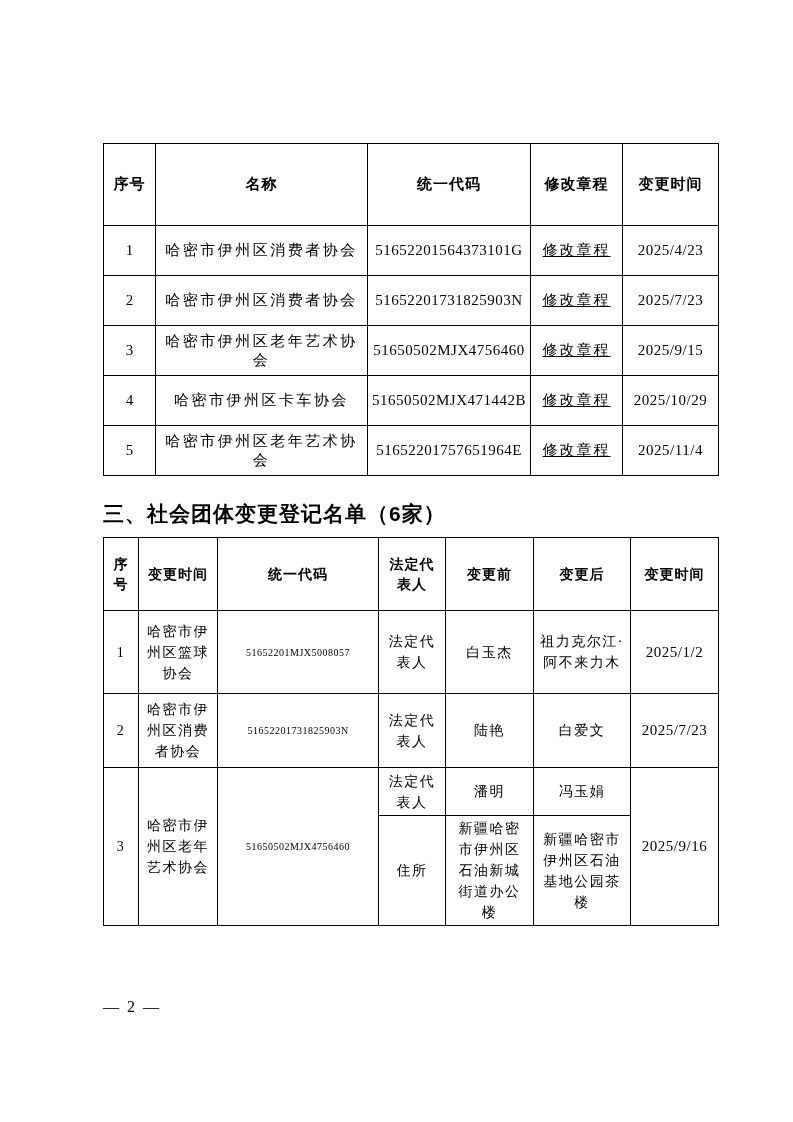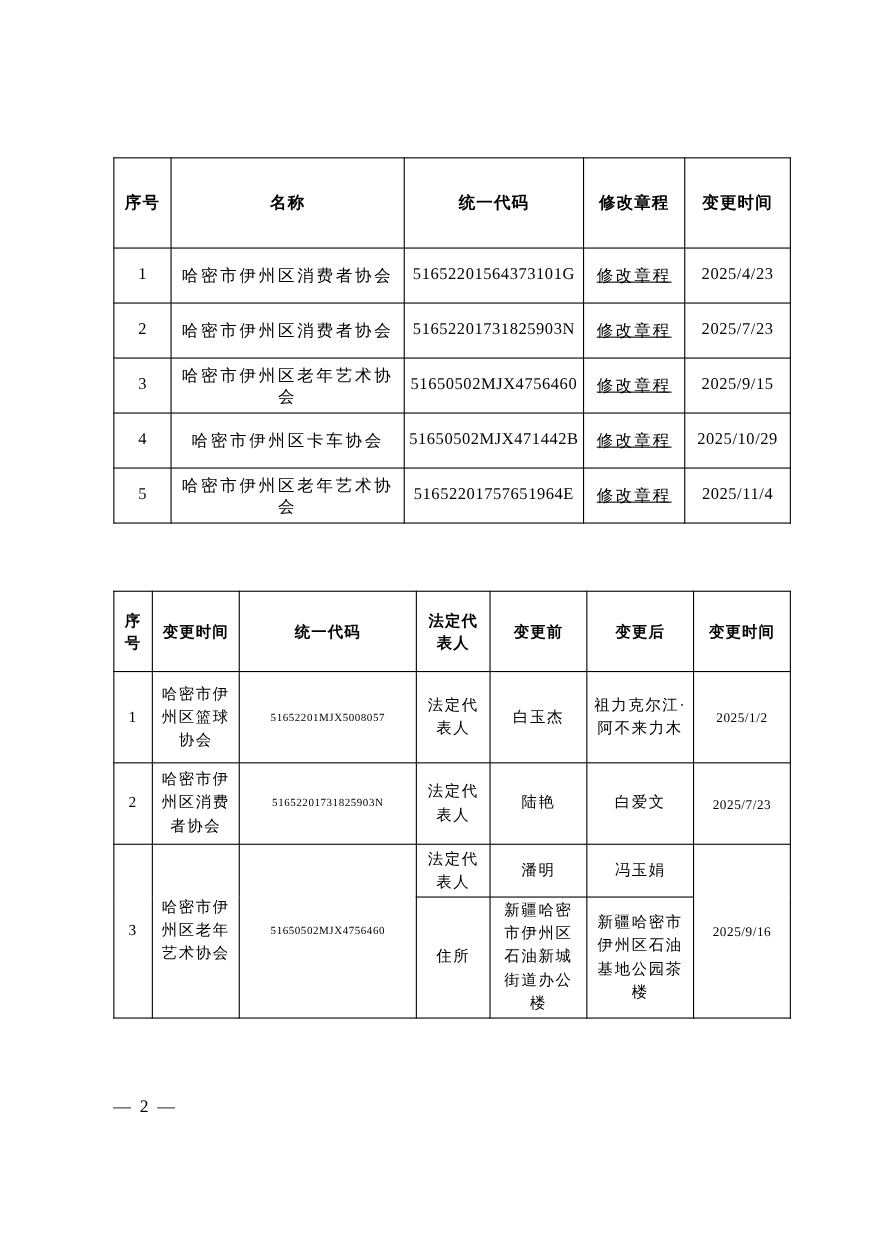--- a/index.html
+++ b/index.html
@@ -58,21 +58,21 @@
     line-height: 1.45;
     padding: 2px 4px;
   }
   .tbl2 td {
     font-size: 14px;
     letter-spacing: 1.5px;
     line-height: 1.5;
     padding: 2px 6px;
   }
   .tbl2 .c-code { letter-spacing: 0.5px; font-size: 10px; padding: 2px 2px; }
-  .tbl2 .c-date { letter-spacing: 0.5px; font-size: 12px; padding: 2px 2px; }
+  .tbl2 .c-date { letter-spacing: 0.5px; font-size: 15px; padding: 2px 2px; }
   .tbl2 .hrow  { height: 73px; }
   .tbl2 .drow1 { height: 83px; }
   .tbl2 .drow2 { height: 74px; }
   .tbl2 .drow3a { height: 48px; }
   .tbl2 .drow3b { height: 107px; }
   .wrap-cjk { word-break: break-all; }
   
   .page-number {
     position: absolute; left: 103px; top: 998px;
     font-family: "Liberation Serif", serif;
@@ -132,20 +132,21 @@
     <tr class="drow">
       <td class="c-no">5</td>
       <td class="c-name">哈密市伊州区老年艺术协会</td>
       <td class="c-code">51652201757651964E</td>
       <td class="c-item">修改章程</td>
       <td class="c-date">2025/11/4</td>
     </tr>
   </tbody>
     </table>
 
+  <div class="sec-heading">三、社会团体变更登记名单（6家）</div>
 
   <table class="tbl2">
     <colgroup>
       <col style="width:35px">
         <col style="width:79px">
         <col style="width:161px">
         <col style="width:67px">
       <col style="width:88px">
         <col style="width:97px">
         <col style="width:88px">

